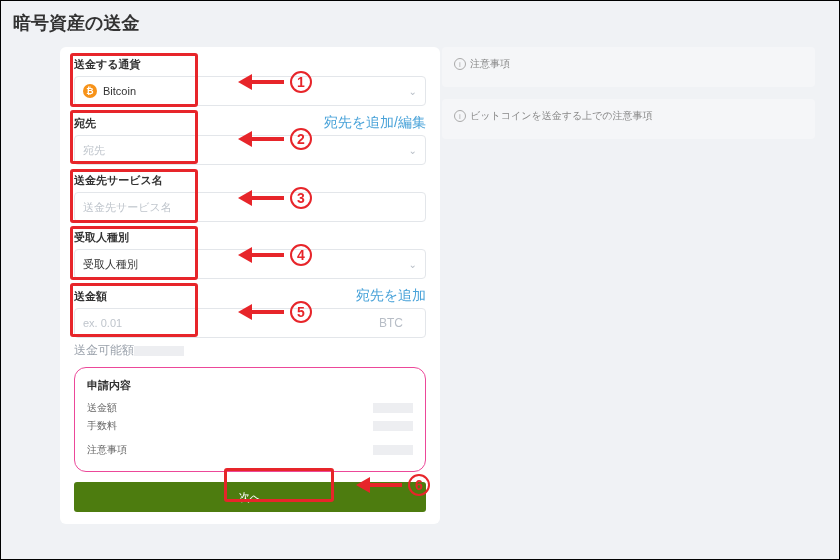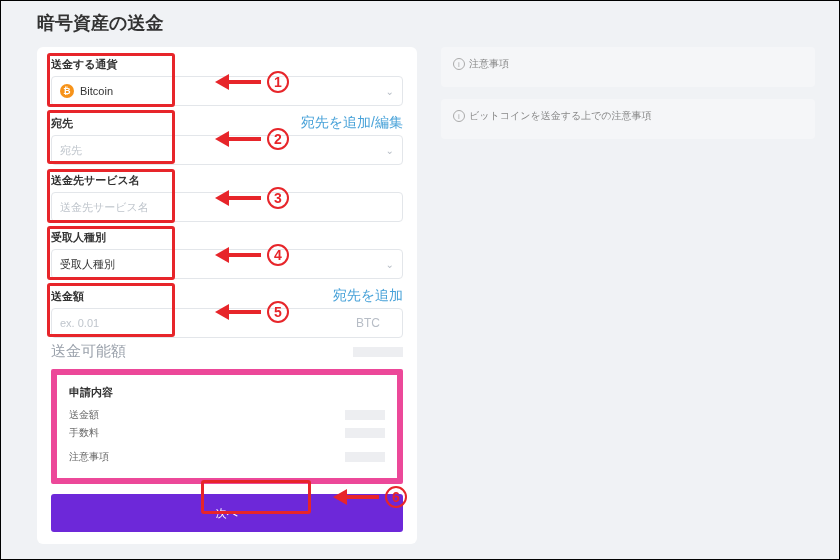--- a/index.html
+++ b/index.html
@@ -5,31 +5,32 @@
   * { box-sizing: border-box; margin: 0; padding: 0; }
   body {
     font-family: -apple-system, "Hiragino Sans", "Meiryo", sans-serif;
     background: #f0f2f5;
     width: 840px;
     height: 560px;
     overflow: hidden;
     border: 1px solid #000;
   }
   .page {
-    padding: 10px 24px 14px 36px;
+    padding: 10px 24px 14px 12px;
   }
   h1.page-title {
     font-size: 18px;
     font-weight: 700;
     color: #333;
     margin-bottom: 12px;
   }
   .cols {
     display: flex;
-    gap: 24px;
+    gap: 2px;
+    margin-left: 47px;
   }
   .left {
     flex: 0 0 380px;
     background: #fff;
     border-radius: 6px;
     padding: 10px 14px 12px 14px;
     position: relative;
   }
   .right {
     flex: 1;
@@ -124,32 +125,31 @@
     font-weight: 700;
     margin-right: 6px;
   }
   .unit-suffix {
     position: absolute;
     right: 22px;
     color: #b7bdc6;
     font-size: 12px;
   }
   .subtext {
-    font-size: 15px;
+    font-size: 12px;
     color: #9aa1ab;
     margin-top: 4px;
     display: flex;
-    justify-content: space-between;
     align-items: center;
   }
   .grey-bar { width: 50px; height: 10px; background: #edeef1; }
 
   .summary {
-    border: 6px solid #ec4899;
-    border-radius: 2px;
+    border: 1px solid #ec4899;
+    border-radius: 12px;
     margin-top: 6px;
     padding: 10px 12px;
     font-size: 10px;
     color: #666;
   }
   .summary-title {
     font-size: 11px;
     font-weight: 700;
     color: #333;
     margin-bottom: 8px;
@@ -159,22 +159,22 @@
     justify-content: space-between;
     align-items: center;
     margin-bottom: 4px;
   }
   .summary-row .grey-bar { width: 40px; height: 10px; }
   .summary-sep { height: 6px; }
 
   .next-btn {
     margin-top: 10px;
     width: 100%;
-    height: 38px;
-    background: #6d28d9;
+    height: 30px;
+    background: #4d7c0f;
     color: #fff;
     border: none;
     border-radius: 3px;
     font-size: 11px;
     cursor: pointer;
     position: relative;
   }
 
   
   .anno {

